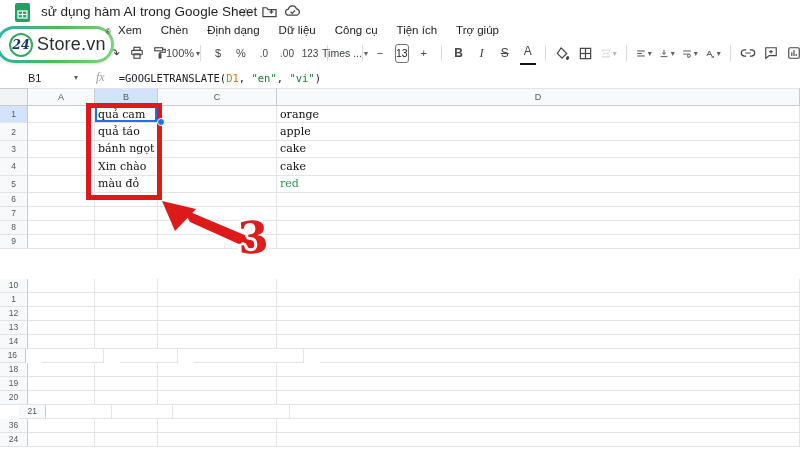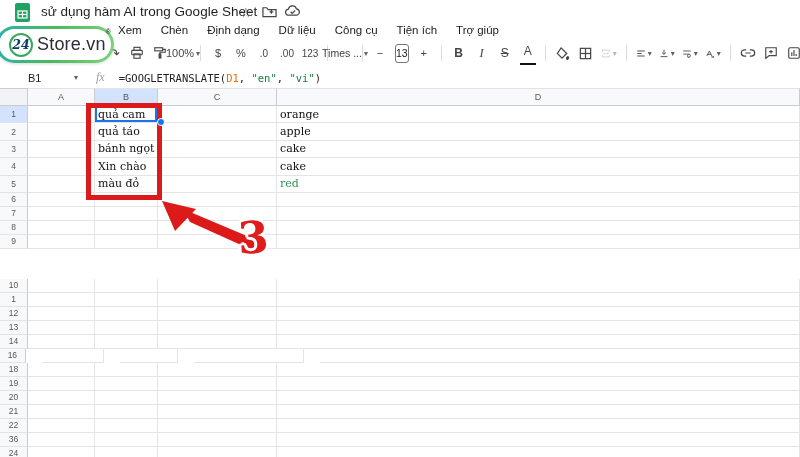--- a/index.html
+++ b/index.html
@@ -364,29 +364,22 @@
         <div class="cell col-C"></div>
         <div class="cell col-D"></div>
       </div>
       <div class="grow" style="height: 14px;">
         <div class="rhead">20</div>
         <div class="cell col-A"></div>
         <div class="cell col-B"></div>
         <div class="cell col-C"></div>
         <div class="cell col-D"></div>
       </div>
-      <div class="grow" style="height: 14px;">
+      <div class="grow" style="height: 14px; margin-left: 19px;">
         <div class="rhead">21</div>
-        <div class="cell col-A"></div>
-        <div class="cell col-B"></div>
-        <div class="cell col-C"></div>
-        <div class="cell col-D"></div>
-      </div>
-      <div class="grow" style="height: 14px;">
-        <div class="rhead">22</div>
         <div class="cell col-A"></div>
         <div class="cell col-B"></div>
         <div class="cell col-C"></div>
         <div class="cell col-D"></div>
       </div>
       <div class="grow" style="height: 14px;">
         <div class="rhead">36</div>
         <div class="cell col-A"></div>
         <div class="cell col-B"></div>
         <div class="cell col-C"></div>

